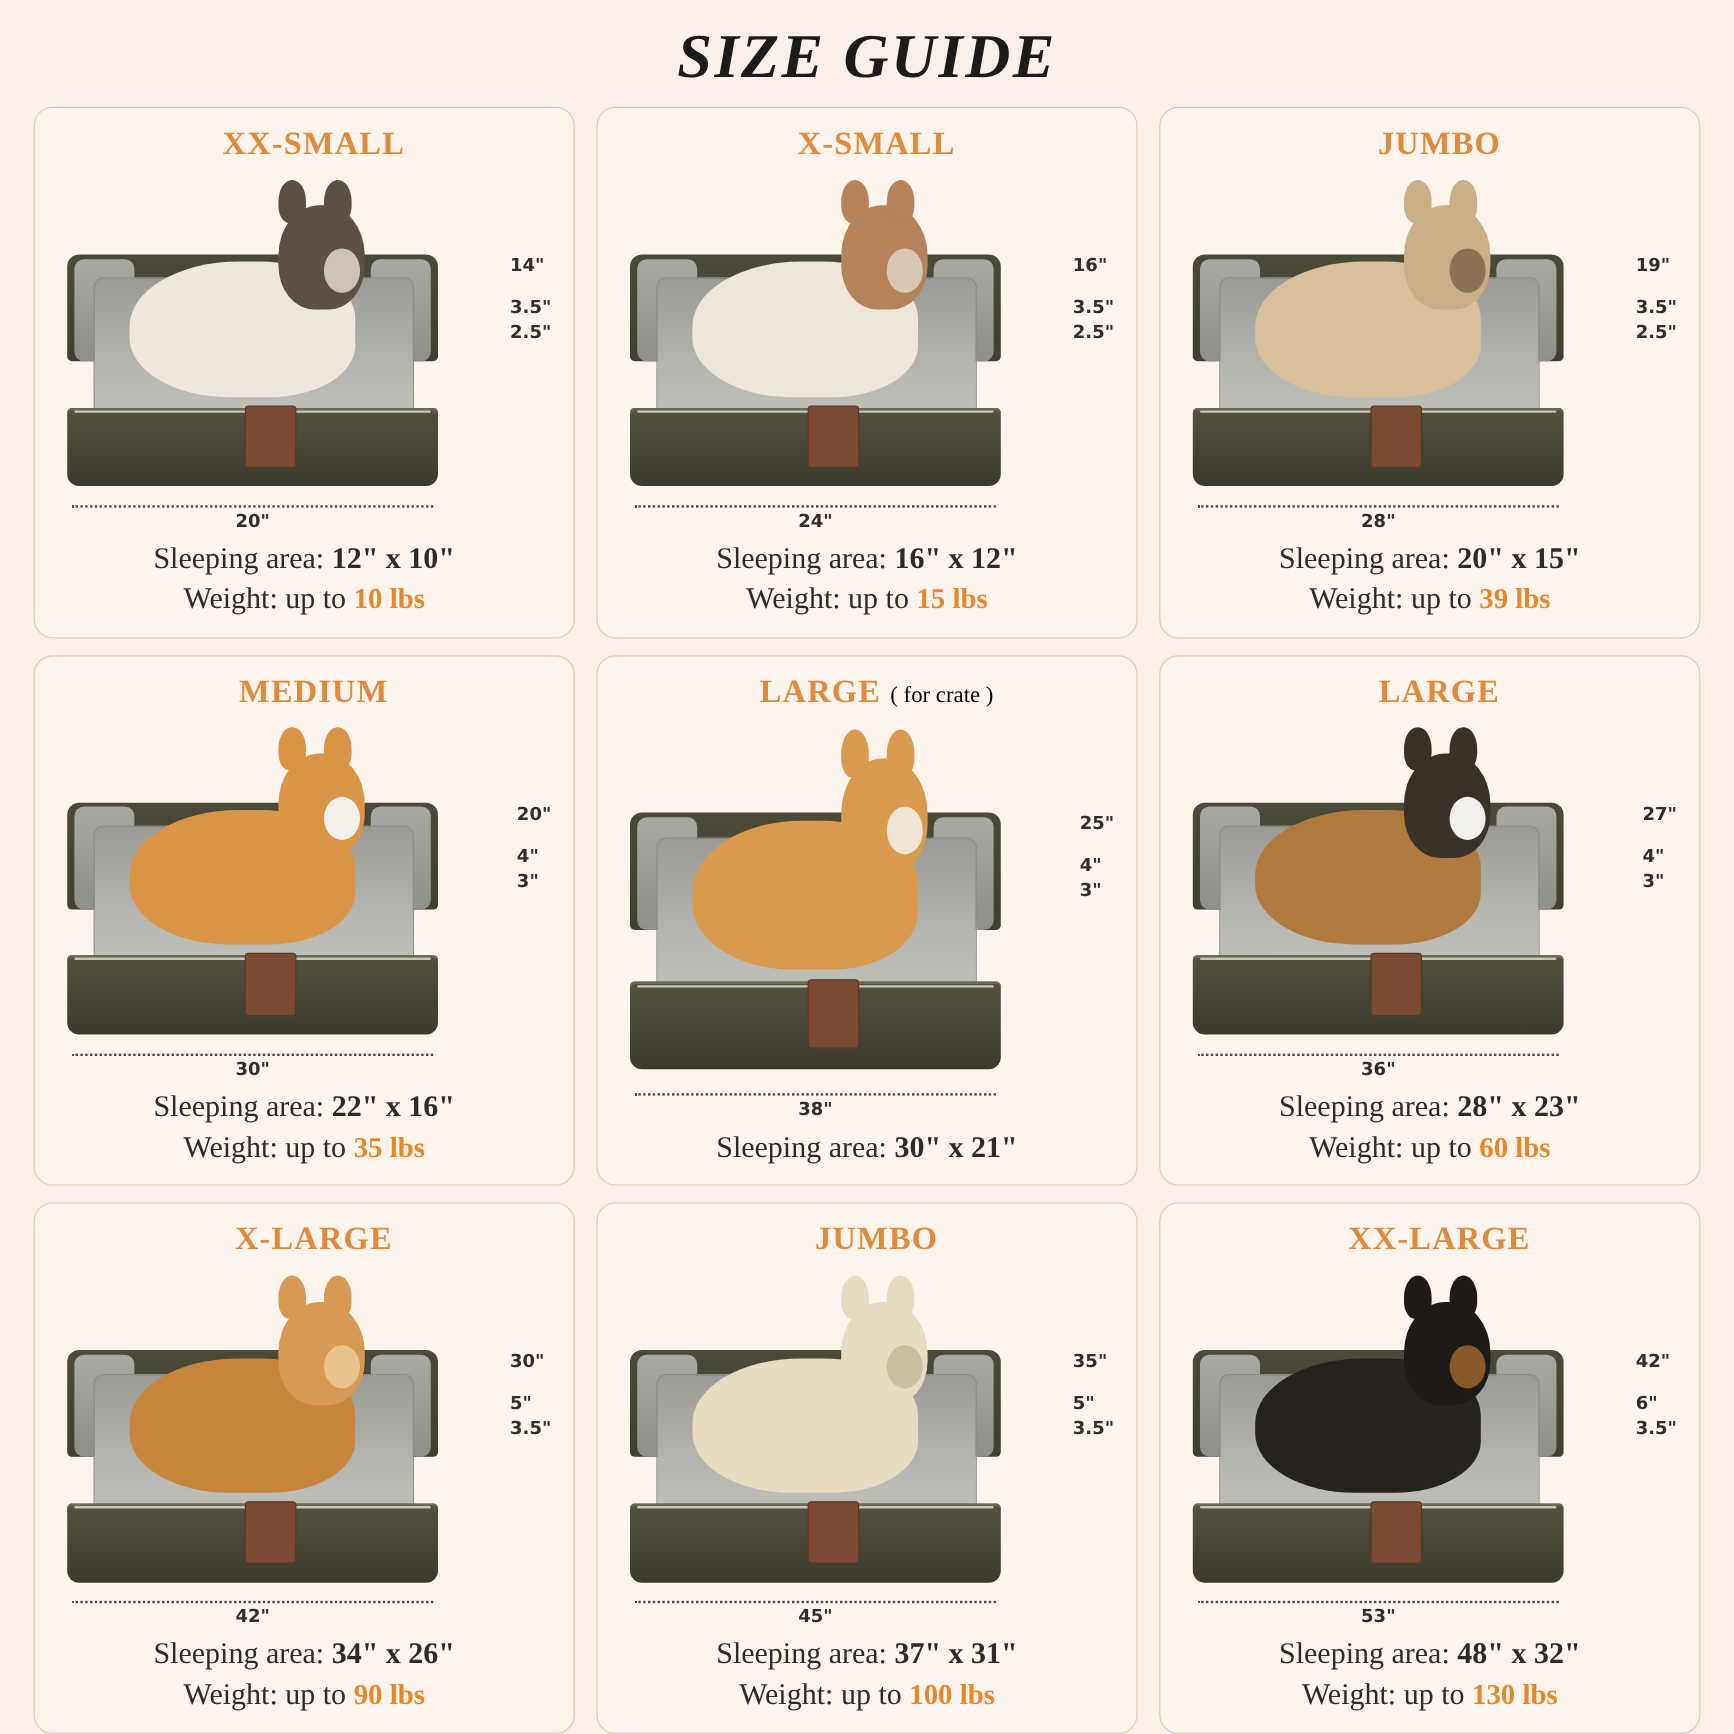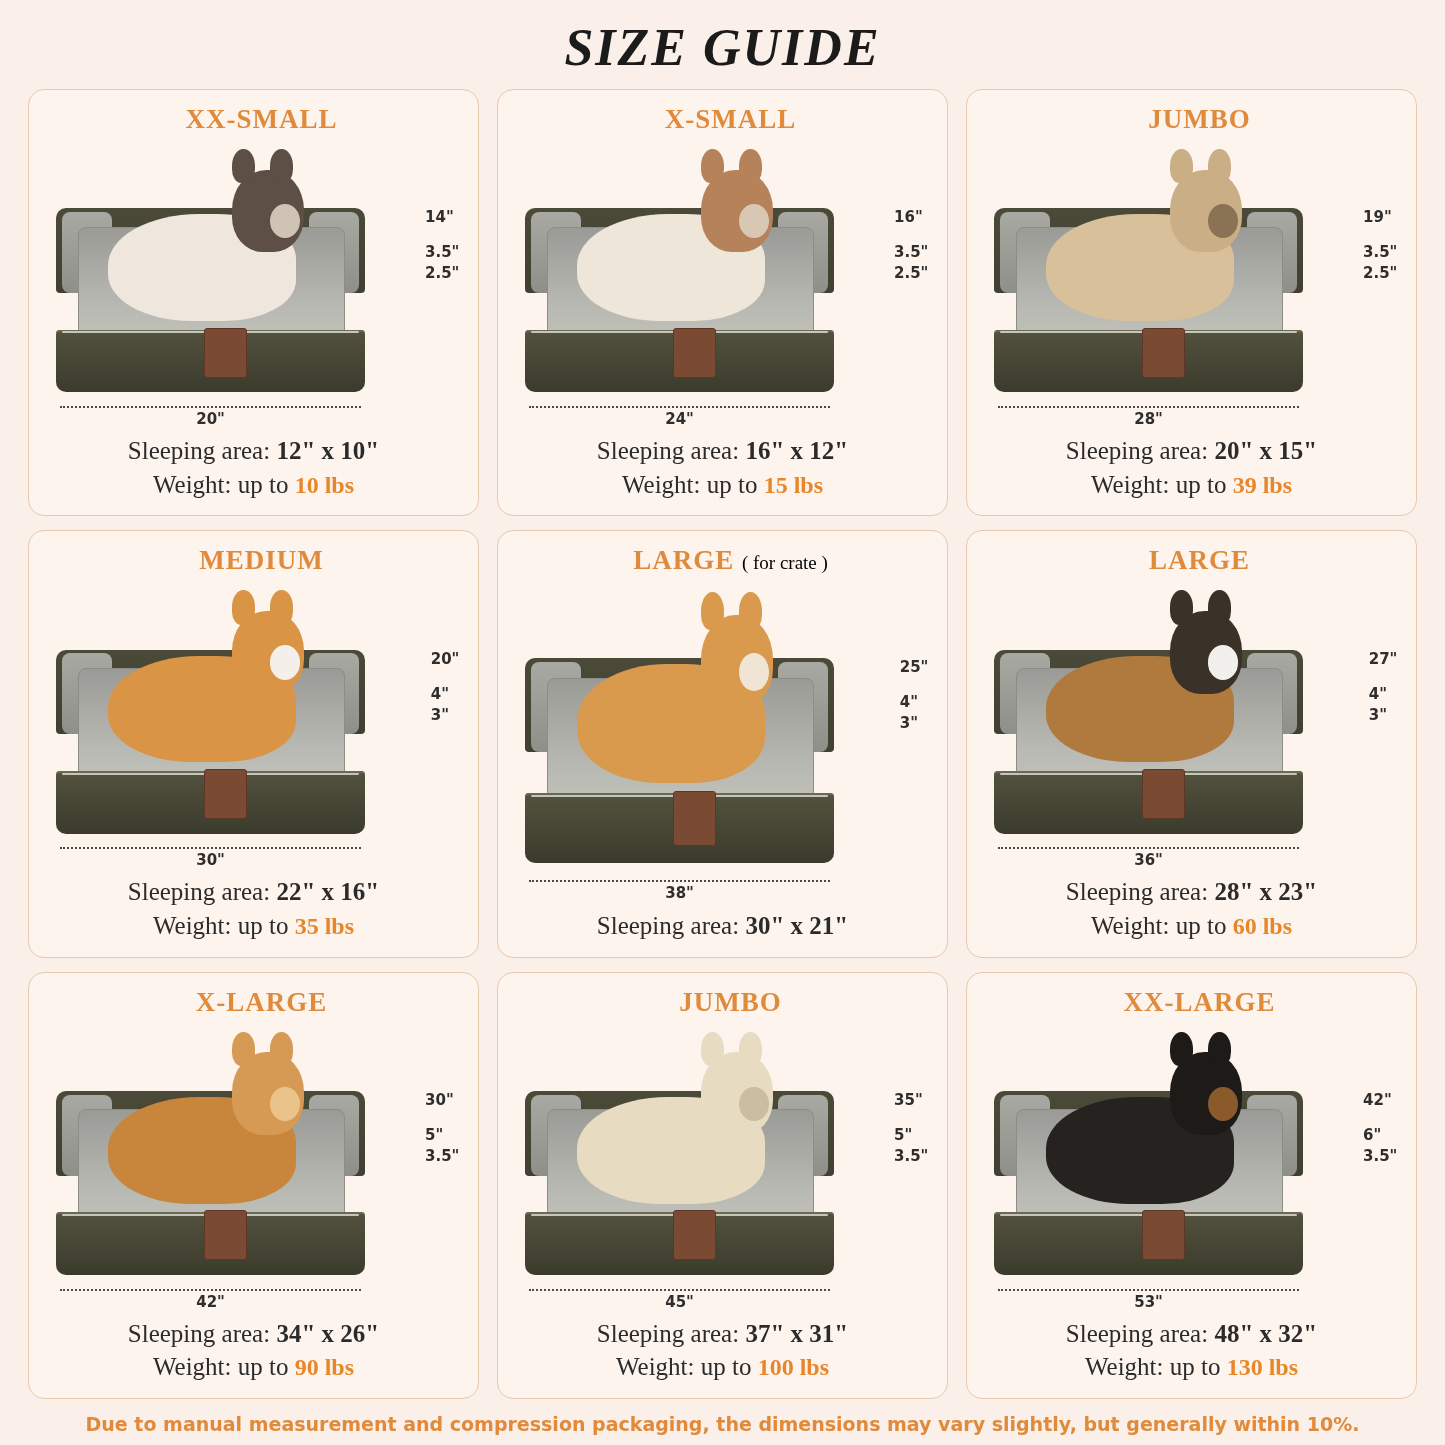--- a/index.html
+++ b/index.html
@@ -458,14 +458,13 @@
           </div>
           <div class="dim-bottom">53"</div>
         </div>
         <div class="info">
           <div><span>Sleeping area:</span> <span class="val">48" x 32"</span></div>
           <div><span>Weight:</span> <span>up to</span> <span class="lbs">130 lbs</span></div>
         </div>
       </div>
     </div>
 
-  <div class="footer">Due to manual measurement and compression packaging, the dimensions may vary slightly, but generally within 10%.</div>
 </div>
 
 </body></html>

